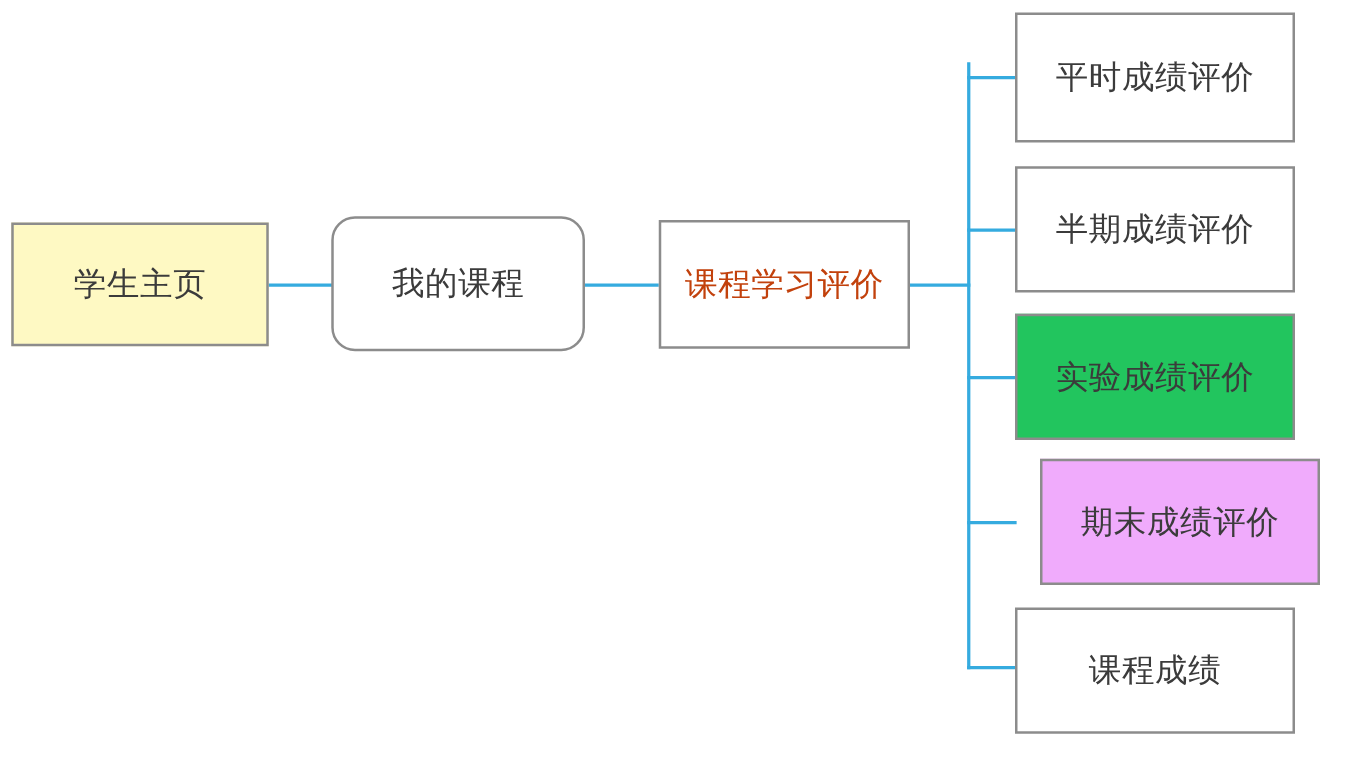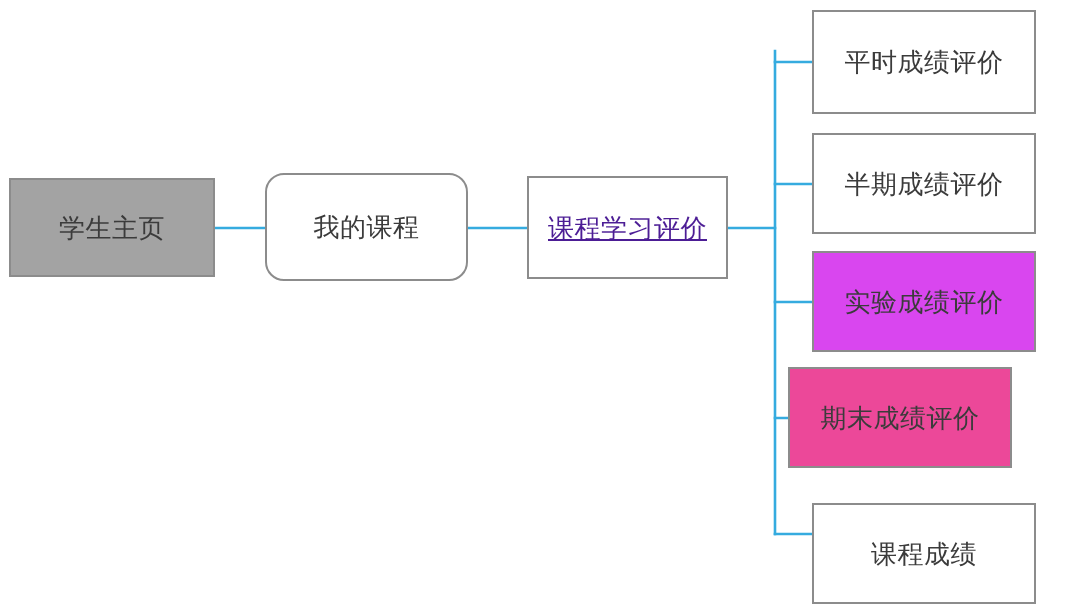--- a/index.html
+++ b/index.html
@@ -60,41 +60,41 @@
         <line x1="775" y1="51" x2="775" y2="534"></line>
         <line x1="775" y1="62" x2="812" y2="62"></line>
         <line x1="775" y1="184" x2="812" y2="184"></line>
         <line x1="775" y1="302" x2="812" y2="302"></line>
         <line x1="775" y1="418" x2="812" y2="418"></line>
         <line x1="775" y1="534" x2="812" y2="534"></line>
       </g>
   </svg>
 
   <div id="chain-nodes">
-      <div class="node-box" style="left: 9px; top: 178px; width: 206px; height: 99px; border-color: rgb(140, 140, 140); background: #a3a3a3;">
+      <div class="node-box" style="left: 9px; top: 178px; width: 206px; height: 99px; border-color: rgb(140, 140, 140); background: #fef9c3;">
         <span class="node-label" style="color: rgb(59, 59, 59);">学生主页</span>
       </div>
       <div class="node-box" style="left: 265px; top: 173px; width: 203px; height: 108px; border-color: rgb(140, 140, 140); background: rgb(255, 255, 255); border-radius: 19px;">
         <span class="node-label" style="color: rgb(59, 59, 59);">我的课程</span>
       </div>
       <div class="node-box" style="left: 527px; top: 176px; width: 201px; height: 103px; border-color: rgb(140, 140, 140); background: rgb(255, 255, 255);">
-        <span class="node-label" style="color: #4c1d95; text-decoration: underline;">课程学习评价</span>
+        <span class="node-label" style="color: #c2410c;">课程学习评价</span>
       </div>
     </div>
   <div id="branch-nodes">
       <div class="node-box" style="left: 812px; top: 10px; width: 224px; height: 104px; border-color: rgb(140, 140, 140); background: rgb(255, 255, 255);">
         <span class="node-label" style="color: rgb(59, 59, 59);">平时成绩评价</span>
       </div>
       <div class="node-box" style="left: 812px; top: 133px; width: 224px; height: 101px; border-color: rgb(140, 140, 140); background: rgb(255, 255, 255); align-items: center;">
         <span class="node-label" style="color: rgb(59, 59, 59);">半期成绩评价</span>
       </div>
-      <div class="node-box" style="left: 812px; top: 251px; width: 224px; height: 101px; border-color: rgb(140, 140, 140); background: #d946ef;">
+      <div class="node-box" style="left: 812px; top: 251px; width: 224px; height: 101px; border-color: rgb(140, 140, 140); background: #22c55e;">
         <span class="node-label" style="color: rgb(59, 59, 59);">实验成绩评价</span>
       </div>
-      <div class="node-box" style="left: 788px; top: 367px; width: 224px; height: 101px; border-color: rgb(140, 140, 140); background: #ec4899;">
+      <div class="node-box" style="left: 832px; top: 367px; width: 224px; height: 101px; border-color: rgb(140, 140, 140); background: #f0abfc;">
         <span class="node-label" style="color: rgb(59, 59, 59);">期末成绩评价</span>
       </div>
-      <div class="node-box" style="left: 812px; top: 503px; width: 224px; height: 101px; border-color: rgb(140, 140, 140); background: rgb(255, 255, 255);">
+      <div class="node-box" style="left: 812px; top: 486px; width: 224px; height: 101px; border-color: rgb(140, 140, 140); background: rgb(255, 255, 255);">
         <span class="node-label" style="color: rgb(59, 59, 59);">课程成绩</span>
       </div>
     </div>
 
 </div>
 
 </body></html>

